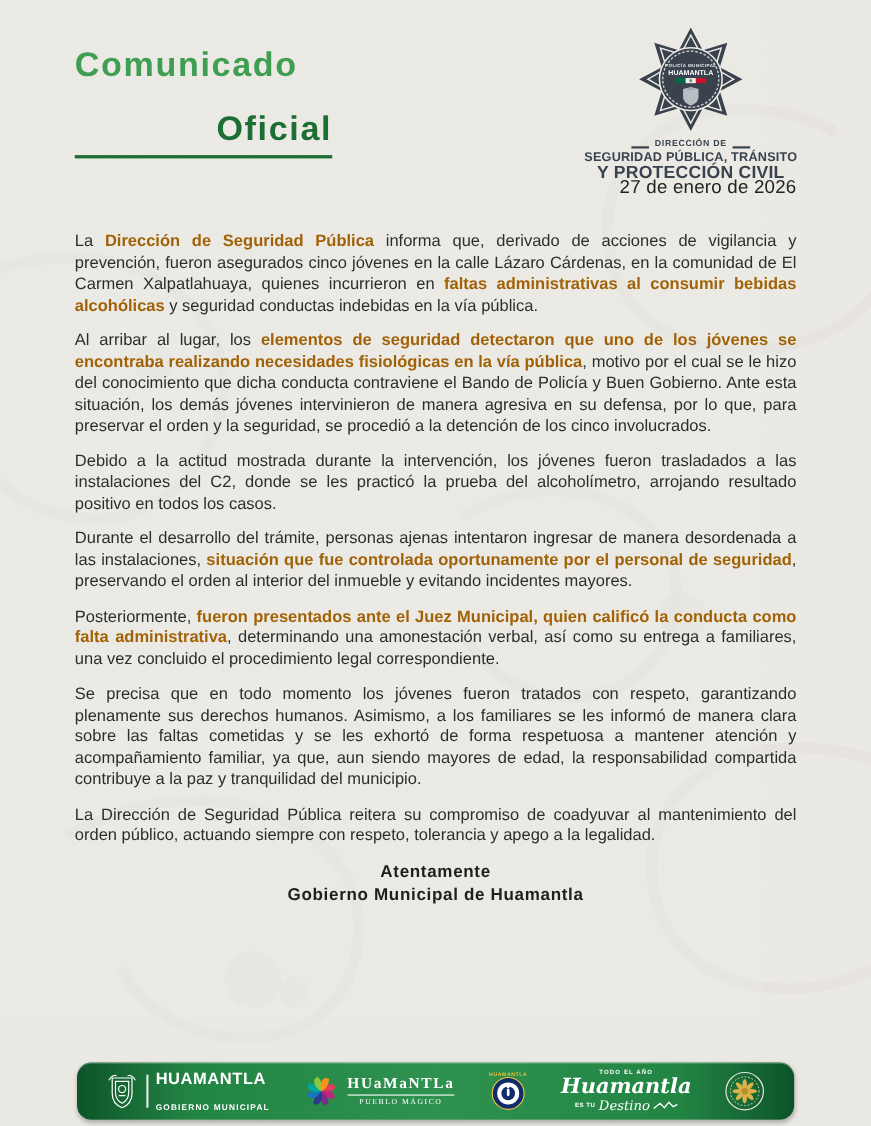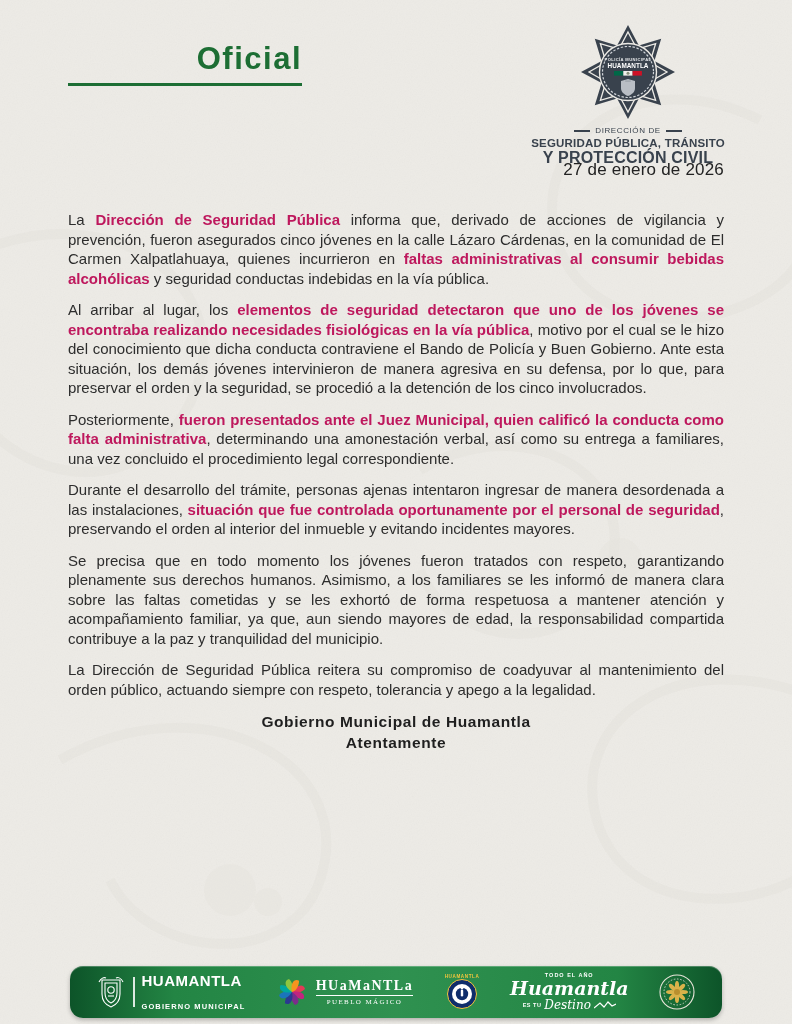--- a/index.html
+++ b/index.html
@@ -18,45 +18,45 @@
   .title-block {
     position:absolute; left:68px; top:42px; width:234px;
     border-bottom:3px solid #1d6e34; padding-bottom:8px;
   }
   .title-line1 {
     font-size:31px; font-weight:800; letter-spacing:1.5px;
     color:#3f9e52; line-height:34px; text-align:left;
   }
   .title-line2 {
     font-size:31px; font-weight:800; letter-spacing:1.5px;
-    color:#1d6e34; line-height:33px; text-align:right;
+    color:#1d6e34; line-height:33px; text-align:right;margin-top:24px;
   }
 
   .badge-block { position:absolute; top:22px; right:56px; width:216px; text-align:center; }
   .badge-star { display:block; margin:0 auto; }
   .division-prefix {
-    margin-top:4px; font-size:8px; font-weight:400; color:#39424d;
-    letter-spacing:.6px; display:flex; align-items:center; justify-content:center; gap:5px;
+    margin-top:4px; font-size:8px; font-weight:700; color:#39424d;
+    letter-spacing:.6px; display:flex; align-items:flex-end; justify-content:center; gap:5px;
   }
   .division-prefix .dash { display:inline-block; width:16px; height:2px; background:#39424d; }
   .division-l1 { margin-top:2px; font-size:11.5px; font-weight:800; color:#39424d; letter-spacing:.2px; }
   .division-l2 { font-size:16px; font-weight:700; color:#39424d; letter-spacing:.2px; }
 
   .date-line {
     position:absolute; top:160px; right:68px;
     font-size:17px; color:#222; letter-spacing:.2px;
   }
 
   
   .doc-body {
     position:absolute; left:68px; right:68px; top:210px;
     font-size:15px; line-height:19.5px; text-align:justify; color:#2d2d2d;
   }
   .doc-body p { margin-bottom:12px; }
-  .doc-body b { font-weight:700; color:#be185d; }
+  .doc-body b { font-weight:700; color:#a16207; }
 
   .signature { margin-top:12px; text-align:center; font-weight:700; font-size:15.5px; line-height:21px; letter-spacing:.6px; color:#1f1f1f; }
 
   
   .footer-bar {
     position:absolute; left:70px; right:70px; top:966px; height:52px;
     border-radius:13px;
     background:linear-gradient(90deg,#0d5429 0%,#238544 16%,#2f9150 50%,#238544 84%,#0d5429 100%);
     box-shadow:inset 0 1px 0 rgba(255,255,255,.25), 0 2px 4px rgba(0,0,0,.25);
     display:flex; align-items:center; justify-content:space-between;
@@ -96,20 +96,21 @@
   </g>
   <g fill="#e2dfd8" opacity="0.5">
     <circle cx="230" cy="890" r="26"></circle>
     <circle cx="268" cy="902" r="14"></circle>
     <circle cx="620" cy="560" r="22"></circle>
     <circle cx="140" cy="330" r="18"></circle>
   </g>
 </svg>
 
 <div class="title-block">
+  <div class="title-line1">Comunicado</div>
   <div class="title-line2">Oficial</div>
 </div>
 
 <div class="badge-block">
   <svg class="badge-star" width="104" height="100" viewBox="0 0 100 100">
     <path d="M50,3 L60.9,23.6 L83.2,16.8 L76.4,39.1 L97,50 L76.4,60.9 L83.2,83.2 L60.9,76.4 L50,97 L39.1,76.4 L16.8,83.2 L23.6,60.9 L3,50 L23.6,39.1 L16.8,16.8 L39.1,23.6 Z" fill="#39424d"></path>
     <path d="M50,10 L59.1,27.2 L77.6,21.6 L72,40.2 L89,50 L72,59.8 L77.6,78.4 L59.1,72.8 L50,90 L40.9,72.8 L22.4,78.4 L28,59.8 L11,50 L28,40.2 L22.4,21.6 L40.9,27.2 Z" fill="none" stroke="#edebe6" stroke-width="1.3"></path>
     <circle cx="50" cy="50" r="28.5" fill="#39424d" stroke="#edebe6" stroke-width="1.4"></circle>
     <circle cx="50" cy="50" r="25.5" fill="none" stroke="#cfd3d8" stroke-width="1.2" stroke-dasharray="2.4 1.6"></circle>
     <text x="50" y="39" text-anchor="middle" font-size="4.1" fill="#e8eaec" font-family="Liberation Sans, sans-serif" font-weight="700" letter-spacing="0.4">POLICÍA MUNICIPAL</text>
@@ -133,28 +134,29 @@
   <div class="division-l1">SEGURIDAD PÚBLICA, TRÁNSITO</div>
   <div class="division-l2">Y PROTECCIÓN CIVIL</div>
 </div>
 
 <div class="date-line">27 de enero de 2026</div>
 
 <div class="doc-body">
   <div>
       <p><span>La </span><b>Dirección de Seguridad Pública</b><span> informa que, derivado de acciones de vigilancia y prevención, fueron asegurados cinco jóvenes en la calle Lázaro Cárdenas, en la comunidad de El Carmen Xalpatlahuaya, quienes incurrieron en </span><b>faltas administrativas al consumir bebidas alcohólicas</b><span> y seguridad conductas indebidas en la vía pública.</span></p>
       <p><span>Al arribar al lugar, los </span><b>elementos de seguridad detectaron que uno de los jóvenes se encontraba realizando necesidades fisiológicas en la vía pública</b><span>, motivo por el cual se le hizo del conocimiento que dicha conducta contraviene el Bando de Policía y Buen Gobierno. Ante esta situación, los demás jóvenes intervinieron de manera agresiva en su defensa, por lo que, para preservar el orden y la seguridad, se procedió a la detención de los cinco involucrados.</span></p>
+      <p><span>Debido a la actitud mostrada durante la intervención, los jóvenes fueron trasladados a las instalaciones del C2, donde se les practicó la prueba del alcoholímetro, arrojando resultado positivo en todos los casos.</span></p>
+      <p><span>Durante el desarrollo del trámite, personas ajenas intentaron ingresar de manera desordenada a las instalaciones, </span><b>situación que fue controlada oportunamente por el personal de seguridad</b><span>, preservando el orden al interior del inmueble y evitando incidentes mayores.</span></p>
       <p><span>Posteriormente, </span><b>fueron presentados ante el Juez Municipal, quien calificó la conducta como falta administrativa</b><span>, determinando una amonestación verbal, así como su entrega a familiares, una vez concluido el procedimiento legal correspondiente.</span></p>
-      <p><span>Durante el desarrollo del trámite, personas ajenas intentaron ingresar de manera desordenada a las instalaciones, </span><b>situación que fue controlada oportunamente por el personal de seguridad</b><span>, preservando el orden al interior del inmueble y evitando incidentes mayores.</span></p>
       <p><span>Se precisa que en todo momento los jóvenes fueron tratados con respeto, garantizando plenamente sus derechos humanos. Asimismo, a los familiares se les informó de manera clara sobre las faltas cometidas y se les exhortó de forma respetuosa a mantener atención y acompañamiento familiar, ya que, aun siendo mayores de edad, la responsabilidad compartida contribuye a la paz y tranquilidad del municipio.</span></p>
       <p><span>La Dirección de Seguridad Pública reitera su compromiso de coadyuvar al mantenimiento del orden público, actuando siempre con respeto, tolerancia y apego a la legalidad.</span></p>
     </div>
   <div class="signature">
+    <div>Atentamente</div>
     <div>Gobierno Municipal de Huamantla</div>
-    <div>Atentamente</div>
   </div>
 </div>
 
 <div class="footer-bar">
 
   <div class="logo">
     <svg width="30" height="36" viewBox="0 0 30 36">
       <g fill="none" stroke="#ffffff" stroke-width="1.1">
         <path d="M6,6 L24,6 L24,20 C24,27 20,31 15,33 C10,31 6,27 6,20 Z"></path>
         <path d="M9,9 L21,9 L21,19 C21,24 18,27.5 15,29 C12,27.5 9,24 9,19 Z"></path>

